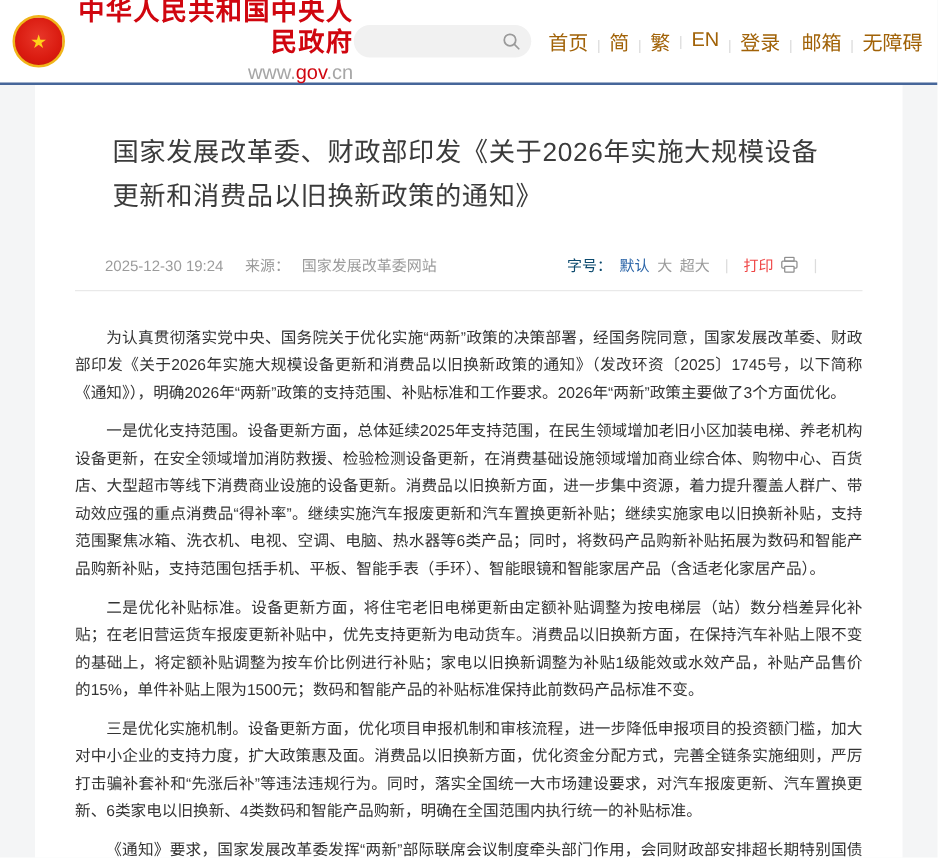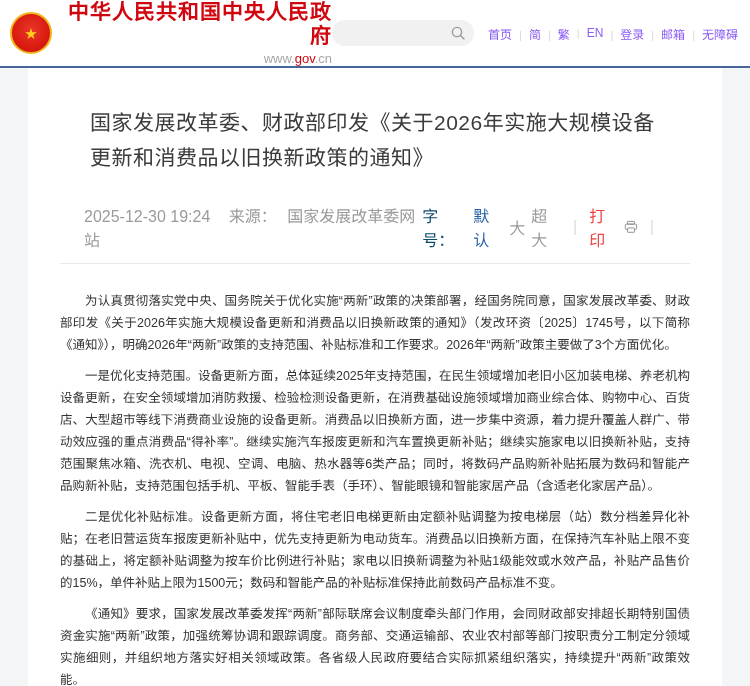--- a/index.html
+++ b/index.html
@@ -24,60 +24,60 @@
     border:2px solid #f0b51a;
     display:flex; align-items:center; justify-content:center;
     color:#ffd11a; font-size:15px; line-height:1;
     flex:0 0 auto;
   }
   .logo-text { margin-left:9px;text-align:right; }
   .site-title {
     color:#d0060f; font-size:21px; font-weight:bold; letter-spacing:1px;
     line-height:1.15;
   }
-  .site-url { font-size:13px; color:#a6a6a6; margin-top:3px; }
+  .site-url { font-size:16px; color:#a6a6a6; margin-top:3px; }
   .site-url .gov { color:#d0060f; }
 
   .header-right { display:flex; align-items:center; }
   .search-box {
     width:142px; height:26px; background:#f1f1f1;
     border-radius:13px; display:flex; align-items:center;
     padding:0 8px 0 12px; margin-right:14px;
   }
   .search-input {
     border:none; outline:none; background:transparent;
     flex:1; font-size:12px; color:#555; min-width:0;
   }
   .search-icon { flex:0 0 auto; display:flex; }
 
   .top-nav { display:flex; align-items:center; }
   .top-nav a {
-    font-size:12px; color:#8b5cf6; text-decoration:none; white-space:nowrap;
+    font-size:16px; color:#a16207; text-decoration:none; white-space:nowrap;
   }
   .top-nav a + a::before {
     content:"|"; color:#d8d8d8; margin:0 7px; font-size:11px;
   }
 
   .blue-rule { height:2px; background:#46669a; }
 
   
   .page-card {
     background:#ffffff; margin:0 28px; min-height:618px;
     padding:38px 32px 30px 32px;
   }
 
   .article-title {
     text-align:left; font-size:21px; font-weight:400; color:#3b3b3b;
     line-height:1.65; letter-spacing:0.5px;
     padding:0 30px; margin-bottom:28px;
   }
 
   .meta-row {
-    display:flex; align-items:center;
-    padding:0 24px; font-size:16px; color:#9b9b9b;
+    display:flex; justify-content:space-between; align-items:center;
+    padding:0 24px; font-size:12px; color:#9b9b9b;
   }
   .meta-left span { margin-right:6px; }
   .meta-left .meta-date { margin-right:14px; }
   .meta-right { display:flex; align-items:center; }
   .meta-right .fs-label { color:#0c4a6e; }
   .fs-option { color:#9b9b9b; margin-left:6px; cursor:pointer; }
   .fs-option.active { color:#2a64a7; font-weight:normal; }
   .meta-sep { color:#dcdcdc; margin:0 12px; }
   .print-group { display:flex; align-items:center; color:#ef4444; cursor:pointer; }
   .print-group svg { margin-left:5px; }
@@ -154,16 +154,17 @@
       <span class="meta-sep">|</span>
     </div>
   </div>
 
   <div class="meta-divider"></div>
 
   <article class="article-body">
     <p>为认真贯彻落实党中央、国务院关于优化实施“两新”政策的决策部署，经国务院同意，国家发展改革委、财政部印发《关于2026年实施大规模设备更新和消费品以旧换新政策的通知》（发改环资〔2025〕1745号，以下简称《通知》），明确2026年“两新”政策的支持范围、补贴标准和工作要求。2026年“两新”政策主要做了3个方面优化。</p>
     <p>一是优化支持范围。设备更新方面，总体延续2025年支持范围，在民生领域增加老旧小区加装电梯、养老机构设备更新，在安全领域增加消防救援、检验检测设备更新，在消费基础设施领域增加商业综合体、购物中心、百货店、大型超市等线下消费商业设施的设备更新。消费品以旧换新方面，进一步集中资源，着力提升覆盖人群广、带动效应强的重点消费品“得补率”。继续实施汽车报废更新和汽车置换更新补贴；继续实施家电以旧换新补贴，支持范围聚焦冰箱、洗衣机、电视、空调、电脑、热水器等6类产品；同时，将数码产品购新补贴拓展为数码和智能产品购新补贴，支持范围包括手机、平板、智能手表（手环）、智能眼镜和智能家居产品（含适老化家居产品）。</p>
     <p>二是优化补贴标准。设备更新方面，将住宅老旧电梯更新由定额补贴调整为按电梯层（站）数分档差异化补贴；在老旧营运货车报废更新补贴中，优先支持更新为电动货车。消费品以旧换新方面，在保持汽车补贴上限不变的基础上，将定额补贴调整为按车价比例进行补贴；家电以旧换新调整为补贴1级能效或水效产品，补贴产品售价的15%，单件补贴上限为1500元；数码和智能产品的补贴标准保持此前数码产品标准不变。</p>
+    <p>三是优化实施机制。设备更新方面，优化项目申报机制和审核流程，进一步降低申报项目的投资额门槛，加大对中小企业的支持力度，扩大政策惠及面。消费品以旧换新方面，优化资金分配方式，完善全链条实施细则，严厉打击骗补套补和“先涨后补”等违法违规行为。同时，落实全国统一大市场建设要求，对汽车报废更新、汽车置换更新、6类家电以旧换新、4类数码和智能产品购新，明确在全国范围内执行统一的补贴标准。</p>
     <p>《通知》要求，国家发展改革委发挥“两新”部际联席会议制度牵头部门作用，会同财政部安排超长期特别国债资金实施“两新”政策，加强统筹协调和跟踪调度。商务部、交通运输部、农业农村部等部门按职责分工制定分领域实施细则，并组织地方落实好相关领域政策。各省级人民政府要结合实际抓紧组织落实，持续提升“两新”政策效能。</p>
   </article>
 
 </main>
 
 </body></html>

